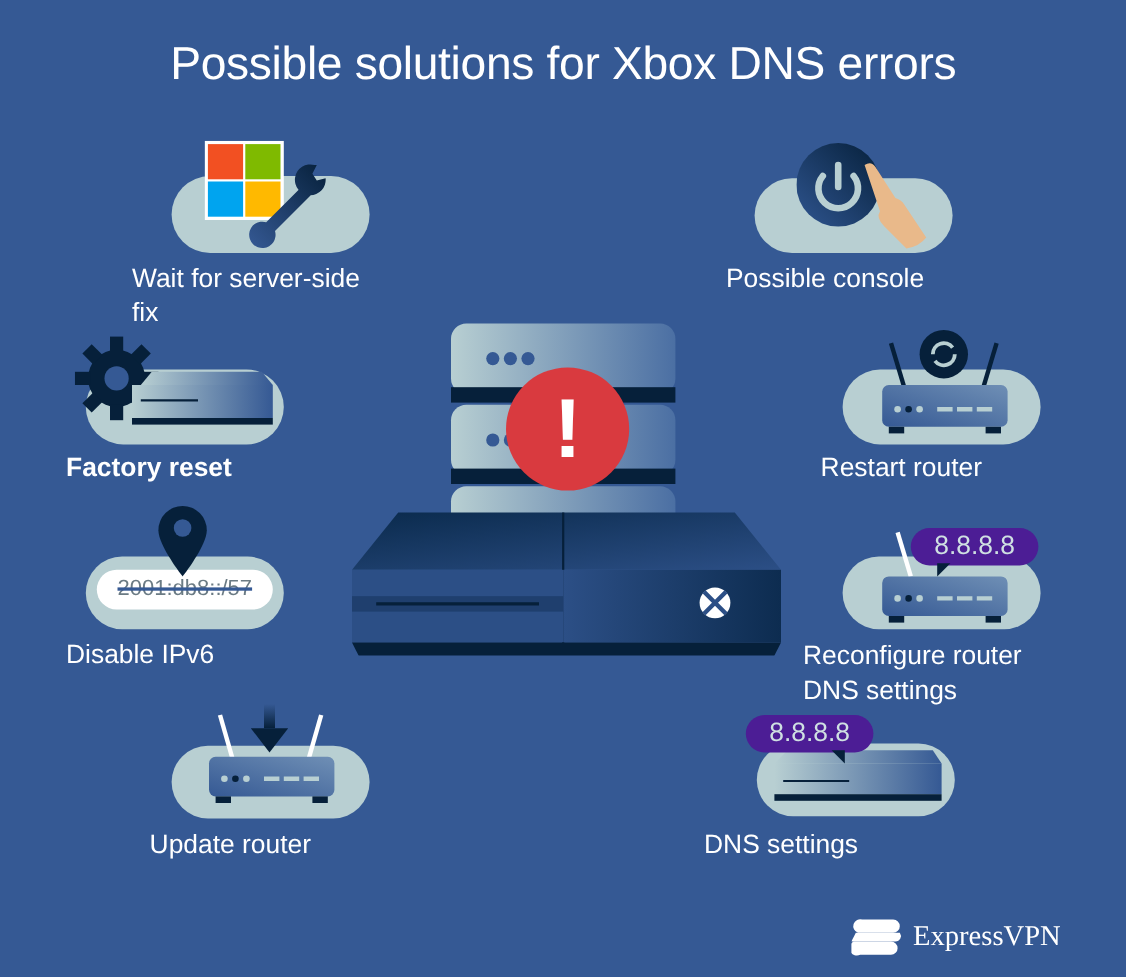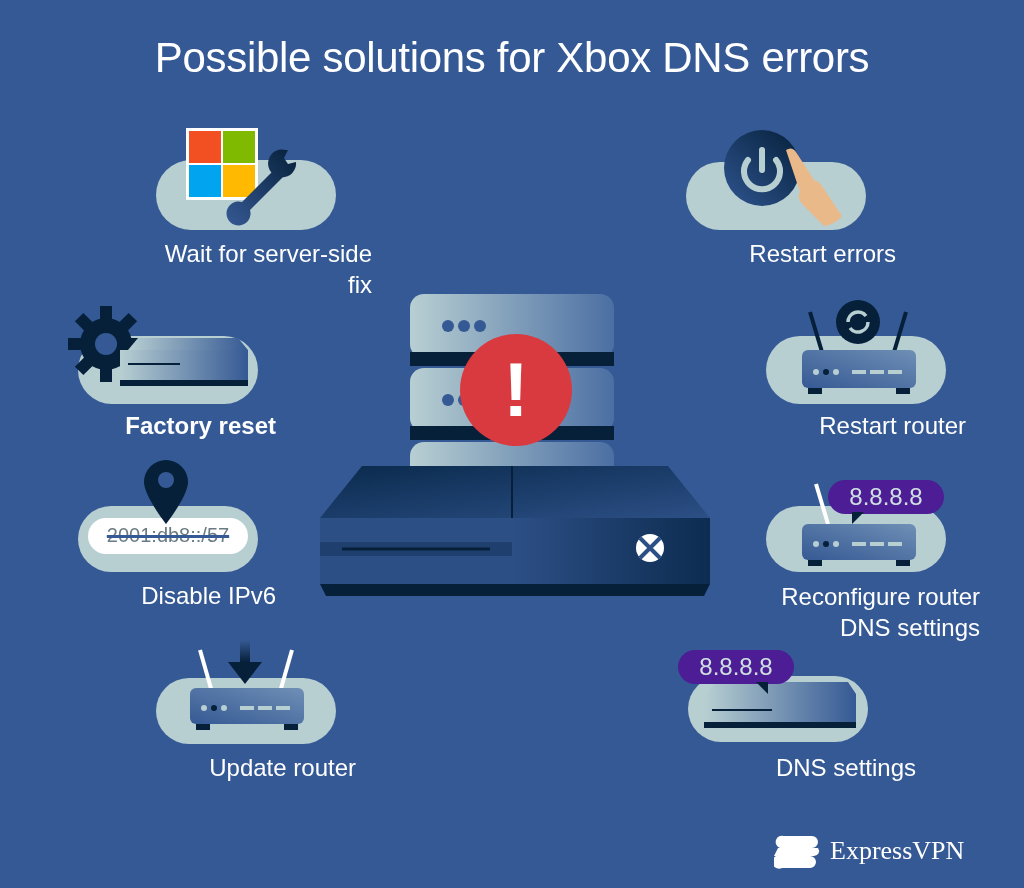--- a/index.html
+++ b/index.html
@@ -13,21 +13,21 @@
   }
   .title {
     position: absolute; left: 0; top: 34px; width: 1024px;
     text-align: center; font-size: 42px; font-weight: 400; letter-spacing: -0.3px;
   }
   .item { position: absolute; }
   .pill {
     position: absolute; background: #b8cfd2; border-radius: 40px;
   }
   .label {
-    position: absolute; text-align: right; font-size: 24px; line-height: 31px;
+    position: absolute; text-align: left; font-size: 24px; line-height: 31px;
     color: #ffffff; white-space: nowrap;
   }
   .bubble {
     position: absolute; background: #4c1d95; color: #cfe0e2;
     font-size: 24px; border-radius: 18px; text-align: center; line-height: 34px;
   }
   .logo-text {
     position: absolute; font-family: "Liberation Serif", "DejaVu Serif", serif;
     font-size: 26px; color: #fff;
   }
@@ -66,21 +66,21 @@
         <linearGradient id="pg" x1="1" y1="0" x2="0" y2="1">
           <stop offset="0" stop-color="#06203a"></stop>
           <stop offset="1" stop-color="#2f5590"></stop>
         </linearGradient>
       </defs>
     <circle cx="38" cy="38" r="38" fill="url(#pg)"></circle>
     <path d="M24 30 a18 18 0 1 0 28 0" stroke="#b8cfd2" stroke-width="6" fill="none" stroke-linecap="round"></path>
     <line x1="38" y1="20" x2="38" y2="40" stroke="#b8cfd2" stroke-width="6" stroke-linecap="round"></line>
     <path d="M62 20 q6 -4 10 2 l18 28 q6 2 8 6 l20 30 q-6 8 -18 10 l-20 -20 q-8 -8 -4 -14 z" fill="#e9b98a"></path>
   </svg>
-  <div class="label" style="left:660px;top:238px;width:236px;">Restart errors</div>
+  <div class="label" style="left:660px;top:238px;width:236px;">Possible console</div>
 </div>
 
 <div class="item">
   <div class="pill" style="left:78px;top:336px;width:180px;height:68px;"></div>
   <svg style="position:absolute;left:68px;top:302px;" width="190" height="90">
     <g transform="translate(38,42)">
       <circle r="26" fill="#06203a"></circle>
       <g fill="#06203a">
         <rect x="-6" y="-38" width="12" height="14"></rect>
         <rect x="-6" y="24" width="12" height="14"></rect>

